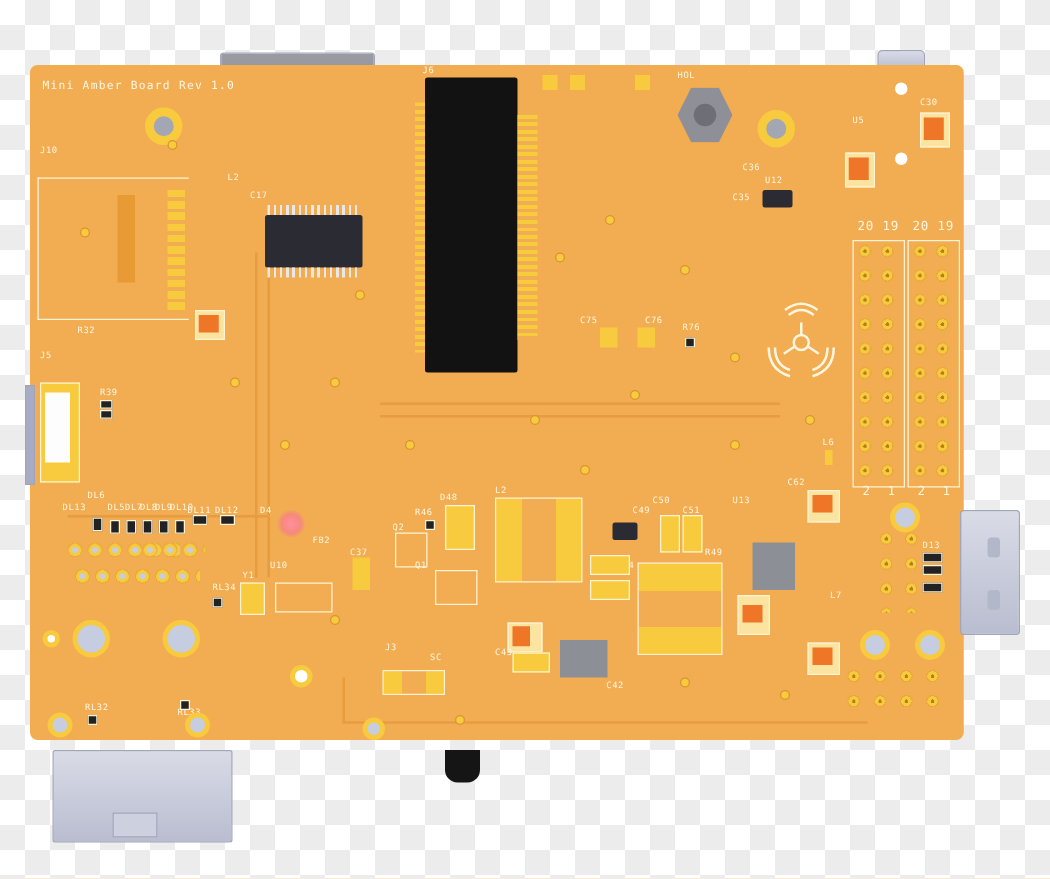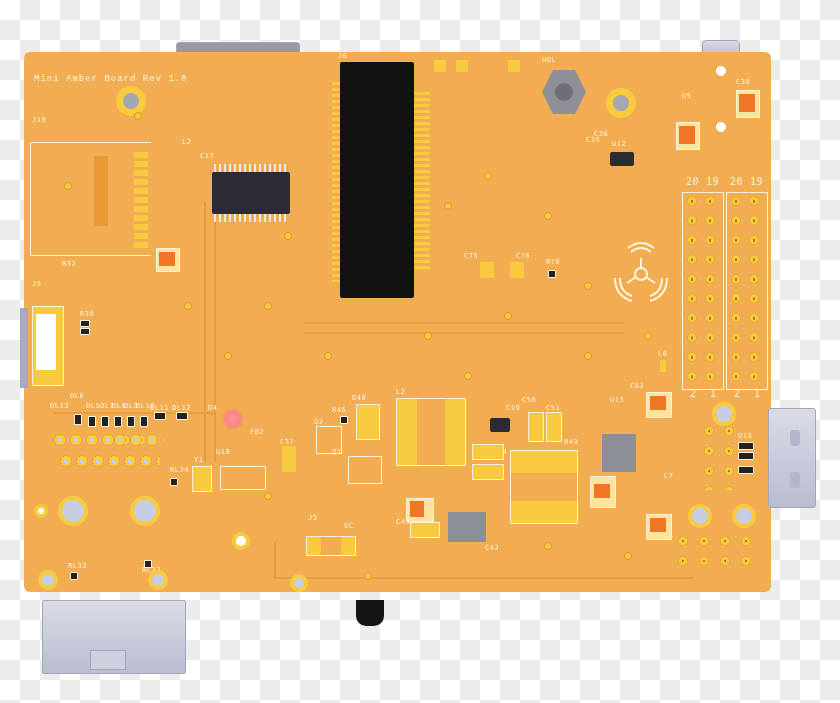--- a/index.html
+++ b/index.html
@@ -28,21 +28,21 @@
 </style>
 </head>
 <body>
 
 <div class="abs conn-metal" style="left:176px;top:42px;width:122px;height:96px;background:linear-gradient(180deg,#9a9ba3,#7b7c84);border-radius:3px;"></div>
 <div class="abs" style="left:200px;top:112px;width:92px;height:18px;background:repeating-linear-gradient(90deg,#f7cb3d 0 4px,#c48a26 4px 7px);"></div>
 <div class="abs conn-metal" style="left:702px;top:40px;width:36px;height:14px;border-radius:4px;"></div>
 
 <div class="abs board">
 
-  <div class="abs silk title-silk" style="left:10px;top:22px;font-family:Liberation Mono, monospace;">Mini Amber Board Rev 1.0</div>
+  <div class="abs silk title-silk" style="left:10px;top:12px;">Mini Amber Board Rev 1.0</div>
 
   <div class="abs trace" style="left:180px;top:150px;width:2px;height:260px;"></div>
   <div class="abs trace" style="left:190px;top:150px;width:2px;height:260px;"></div>
   <div class="abs trace" style="left:280px;top:270px;width:320px;height:2px;"></div>
   <div class="abs trace" style="left:280px;top:280px;width:320px;height:2px;"></div>
   <div class="abs trace" style="left:250px;top:525px;width:420px;height:2px;"></div>
   <div class="abs trace" style="left:250px;top:490px;width:2px;height:36px;"></div>
   <div class="abs trace" style="left:30px;top:360px;width:160px;height:2px;"></div>
 
   <div class="abs outline" style="left:6px;top:90px;width:120px;height:112px;border-left:1px solid #fff3d6;border-top:1px solid #fff3d6;border-right:none;border-bottom:1px solid #fff3d6;"></div>
@@ -78,21 +78,21 @@
   <div class="abs cap" style="left:712px;top:38px;width:22px;height:26px;"></div>
   <div class="abs cap-inner" style="left:715px;top:42px;width:16px;height:18px;"></div>
   <div class="abs silk" style="left:712px;top:26px;">C30</div>
 
   <div class="abs cap" style="left:652px;top:70px;width:22px;height:26px;"></div>
   <div class="abs cap-inner" style="left:655px;top:74px;width:16px;height:18px;"></div>
   <div class="abs silk" style="left:658px;top:40px;">U5</div>
 
   <div class="abs chip" style="left:586px;top:100px;width:24px;height:14px;"></div>
   <div class="abs silk" style="left:588px;top:88px;">U12</div>
-  <div class="abs silk" style="left:562px;top:84px;">C35</div>
+  <div class="abs silk" style="left:562px;top:102px;">C35</div>
   <div class="abs silk" style="left:570px;top:78px;">C36</div>
 
   <div class="abs outline" style="left:658px;top:140px;width:40px;height:196px;"></div>
   <div class="abs outline" style="left:702px;top:140px;width:40px;height:196px;"></div>
   <div class="abs silk" style="left:662px;top:124px;font-size:10px;">20</div>
   <div class="abs silk" style="left:682px;top:124px;font-size:10px;">19</div>
   <div class="abs silk" style="left:706px;top:124px;font-size:10px;">20</div>
   <div class="abs silk" style="left:726px;top:124px;font-size:10px;">19</div>
   <div class="abs silk" style="left:666px;top:336px;font-size:10px;">2</div>
   <div class="abs silk" style="left:686px;top:336px;font-size:10px;">1</div>
@@ -189,21 +189,21 @@
   <div class="abs silk" style="left:498px;top:344px;">C50</div>
   <div class="abs silk" style="left:522px;top:352px;">C51</div>
   <div class="abs pad outline" style="left:504px;top:360px;width:14px;height:28px;"></div>
   <div class="abs pad outline" style="left:522px;top:360px;width:14px;height:28px;"></div>
   <div class="abs silk" style="left:540px;top:386px;">R49</div>
   <div class="abs silk" style="left:474px;top:396px;">L4</div>
   <div class="abs pad outline" style="left:448px;top:392px;width:30px;height:14px;"></div>
   <div class="abs pad outline" style="left:448px;top:412px;width:30px;height:14px;"></div>
   <div class="abs pad outline" style="left:486px;top:398px;width:66px;height:72px;background:linear-gradient(180deg,#f7cb3d 0 30%,#f2ac52 30% 70%,#f7cb3d 70%);"></div>
 
-  <div class="abs silk" style="left:586px;top:344px;">U13</div>
+  <div class="abs silk" style="left:562px;top:344px;">U13</div>
   <div class="abs grey" style="left:578px;top:382px;width:34px;height:38px;"></div>
   <div class="abs cap" style="left:566px;top:424px;width:24px;height:30px;"></div>
   <div class="abs cap-inner" style="left:570px;top:432px;width:16px;height:14px;"></div>
   <div class="abs cap" style="left:622px;top:462px;width:24px;height:24px;"></div>
   <div class="abs cap-inner" style="left:626px;top:466px;width:16px;height:14px;"></div>
   <div class="abs cap" style="left:622px;top:340px;width:24px;height:24px;"></div>
   <div class="abs cap-inner" style="left:626px;top:344px;width:16px;height:14px;"></div>
   <div class="abs silk" style="left:606px;top:330px;">C62</div>
   <div class="abs silk" style="left:634px;top:298px;">L6</div>
   <div class="abs pad" style="left:636px;top:308px;width:6px;height:12px;"></div>

